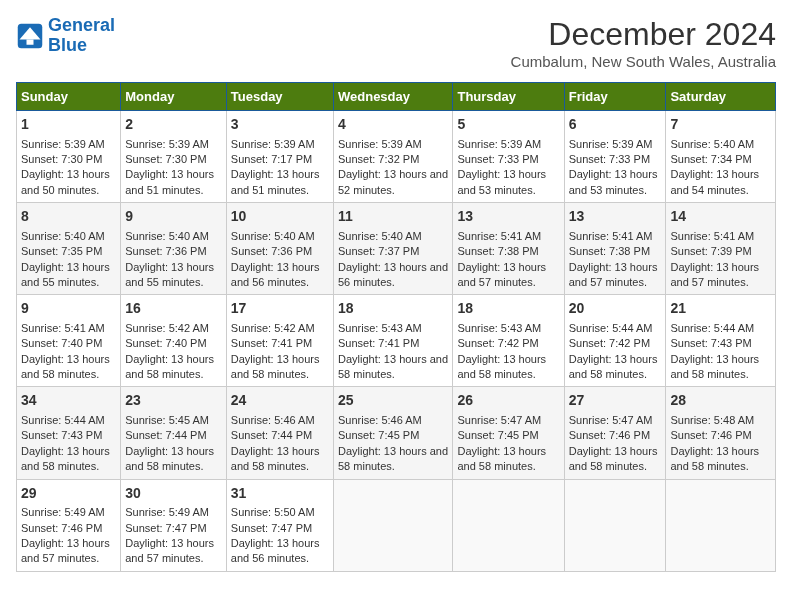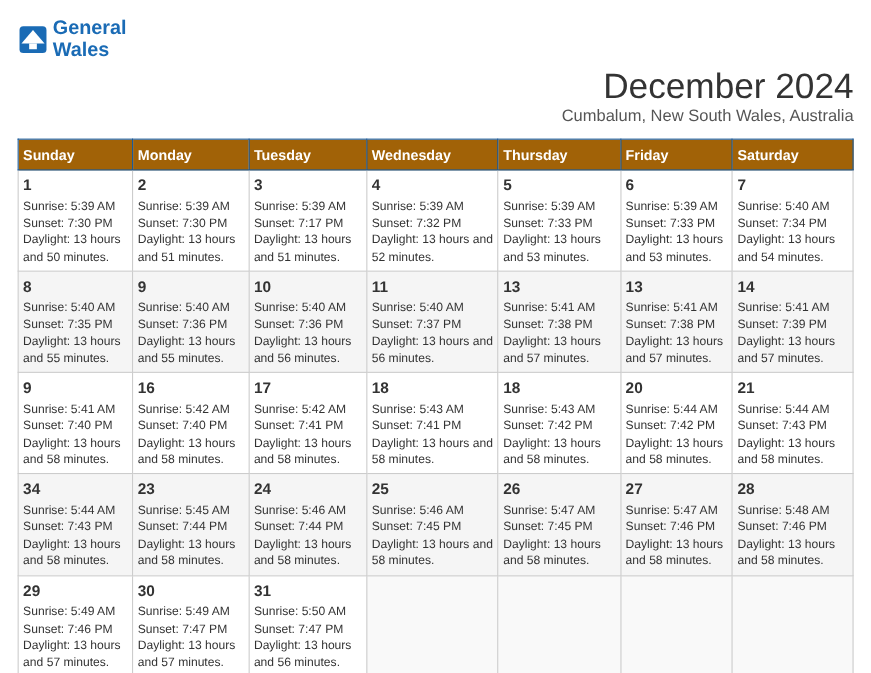--- a/index.html
+++ b/index.html
@@ -34,34 +34,33 @@
       width: 28px;
       height: 28px;
     }
     .title-block {
       text-align: right;
     }
     .title-block h1 {
       font-size: 32px;
       font-weight: normal;
       color: #333;
-      margin-top: 44px;
     }
     .title-block h2 {
       font-size: 15px;
       font-weight: normal;
       color: #555;
     }
     table {
       width: 100%;
       border-collapse: collapse;
       font-size: 11px;
     }
     thead tr th {
-      background-color: #a16207;
+      background-color: #4d7c0f;
       color: #fff;
       padding: 6px 4px;
       text-align: left;
       font-size: 13px;
       font-weight: bold;
       border: 1px solid #1a5a9a;
     }
     tbody tr td {
       border: 1px solid #ccc;
       padding: 4px 4px;
@@ -87,21 +86,21 @@
 <body>
 
 <div class="header">
   <div class="logo">
     <svg class="logo-icon" viewBox="0 0 32 32">
       <rect x="2" y="2" width="28" height="28" rx="4" fill="#1a6bb5"></rect>
       <polygon points="16,6 28,20 4,20" fill="white"></polygon>
       <rect x="12" y="20" width="8" height="6" fill="white"></rect>
     </svg>
     <div class="logo-text">
-      <span>General</span><br><span style="color:#1a6bb5">Wales</span>
+      <span>General</span><br><span style="color:#1a6bb5">Blue</span>
     </div>
   </div>
   <div class="title-block">
     <h1>December 2024</h1>
     <h2>Cumbalum, New South Wales, Australia</h2>
   </div>
 </div>
 
 <table>
   <thead>

